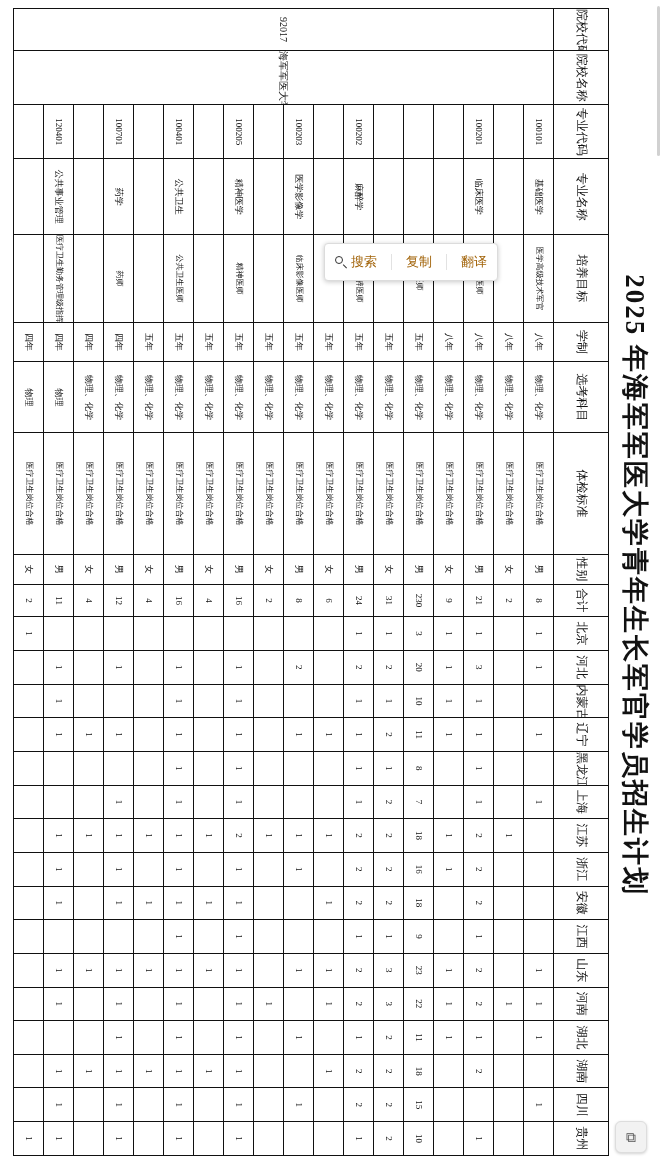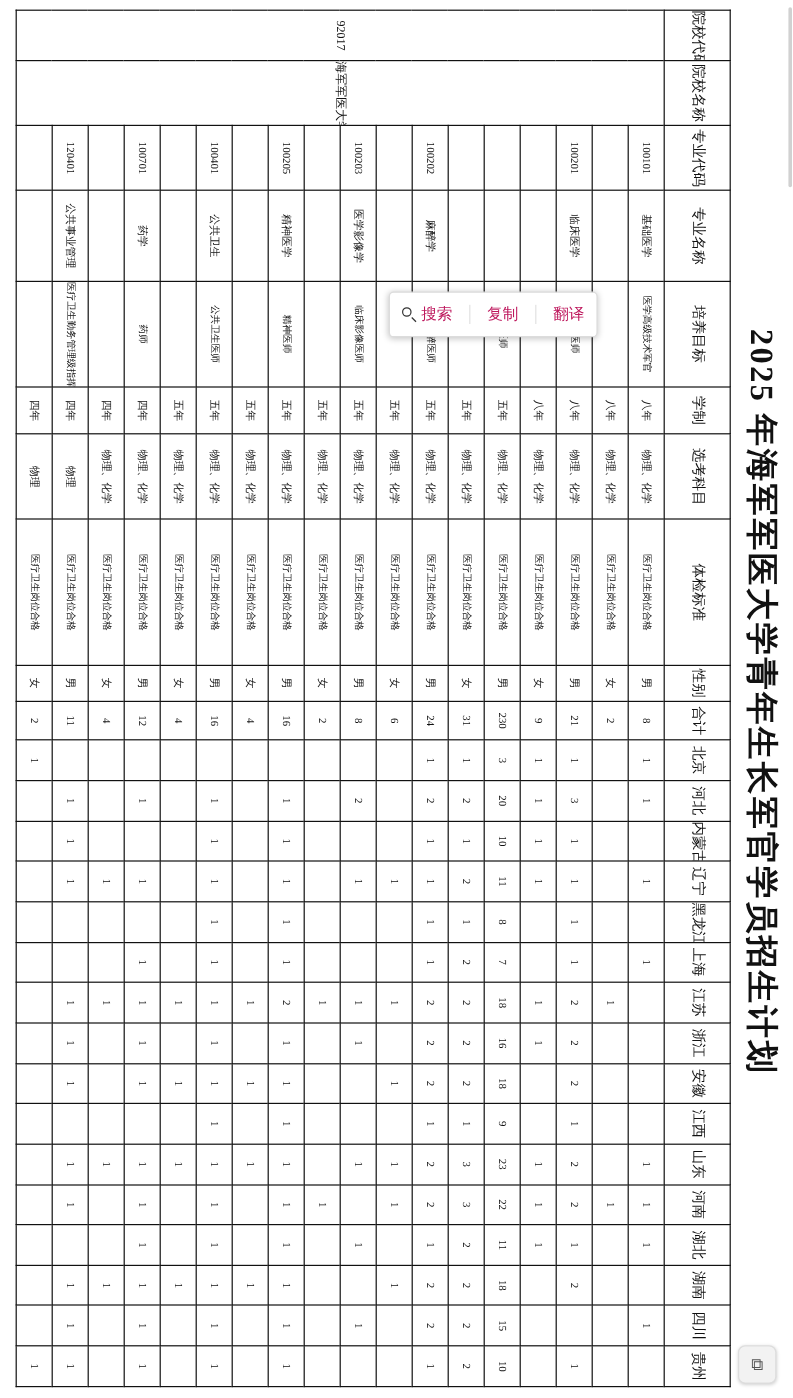--- a/index.html
+++ b/index.html
@@ -104,21 +104,21 @@
     width: 172px;
     height: 36px;
     background: #ffffff;
     border: 1px solid #dcdcdc;
     border-radius: 4px;
     box-shadow: 0 1px 5px rgba(0,0,0,0.22);
     display: flex;
     align-items: center;
     justify-content: space-around;
     font-size: 13px;
-    color: #be185d;
+    color: #a16207;
     font-family: Liberation Serif, serif;
     z-index: 40;
   }
   #sel-toolbar .tb-item {
     display: flex;
     align-items: center;
     gap: 4px;
     padding: 0 6px;
     cursor: pointer;
   }

